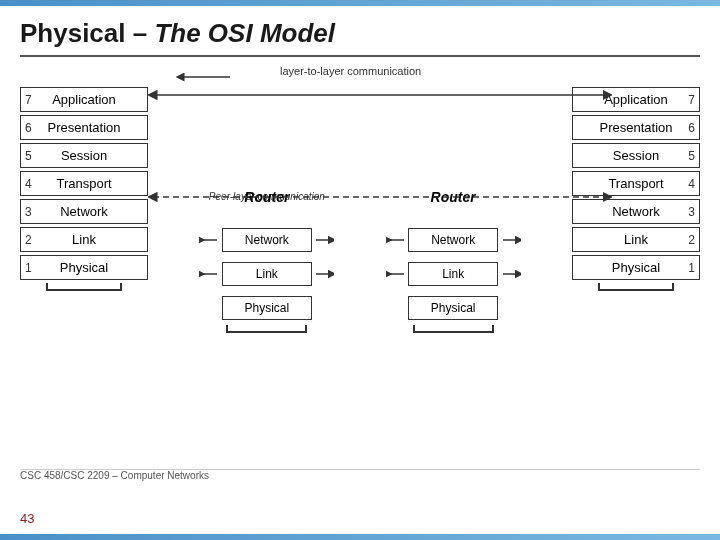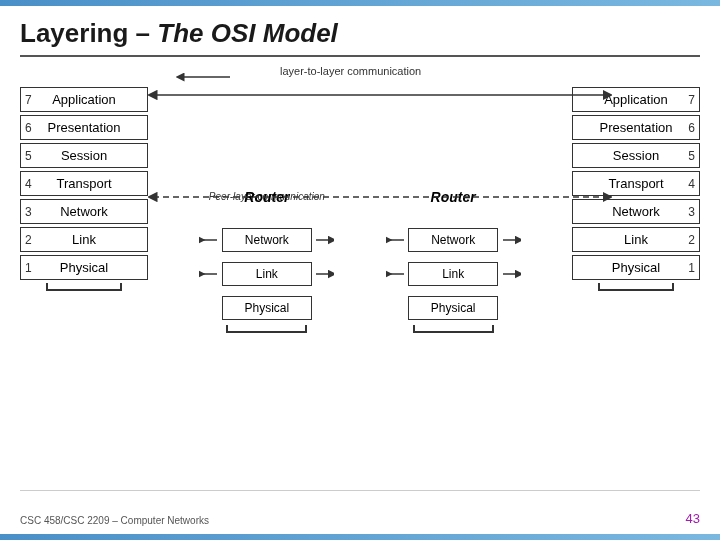--- a/index.html
+++ b/index.html
@@ -80,44 +80,45 @@
     .layer-number.left {
       left: 4px;
     }
     .layer-number.right {
       right: 4px;
     }
 
     
     .footer {
       display: flex;
-      flex-direction: row;
+      flex-direction: column;
       justify-content: space-between;
-      align-items: flex-end;
+      align-items: flex-start;
       font-size: 10px;
       color: #555;
-      padding-top: 20px;
+      padding-top: 0;
       border-top: 1px solid #ccc;
     }
 
     .page-number {
       font-size: 13px;
-      color: #a21caf;
+      color: #7f1d1d;
+      margin-top: 30px;
     }
   </style>
 </head>
 <body>
 
 <div class="top-bar"></div>
 <div class="bottom-bar"></div>
 
 <div class="page">
 
   <div class="title">
-    <span>Layering – </span><em>The OSI Model</em>
+    <span>Physical – </span><em>The OSI Model</em>
   </div>
 
   <div class="diagram">
 
     <div style="position:absolute; top:0; left:0; right:0; height:20px;">
       <span style="position:absolute; top:0; left:50%; transform:translateX(-80px); font-size:11px; color:#333; white-space:nowrap;">layer-to-layer communication</span>
 
       <svg style="position:absolute; top:4px; left:155px;" width="60" height="16">
         <defs>
           <marker id="ah1" markerWidth="6" markerHeight="6" refX="3" refY="3" orient="auto">

